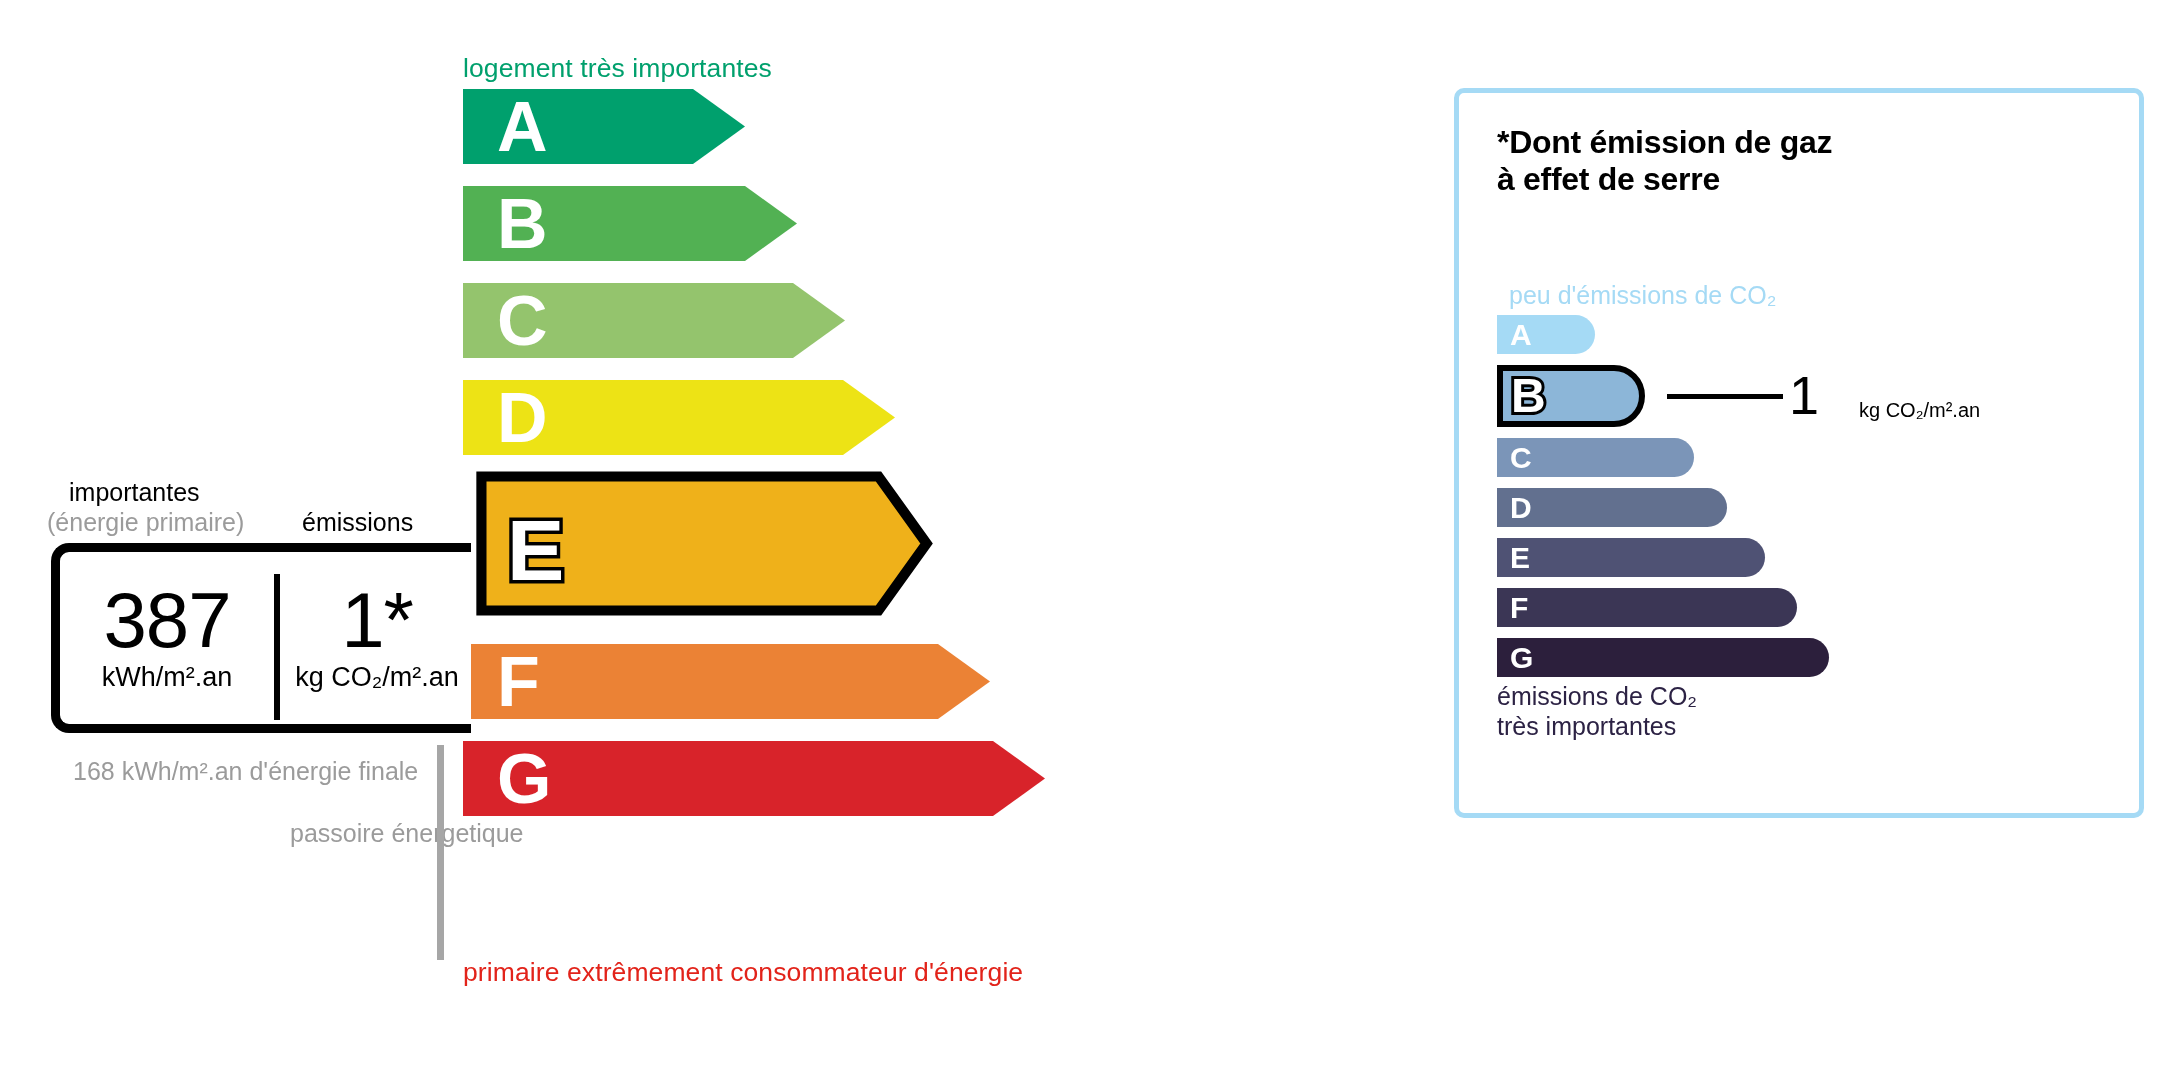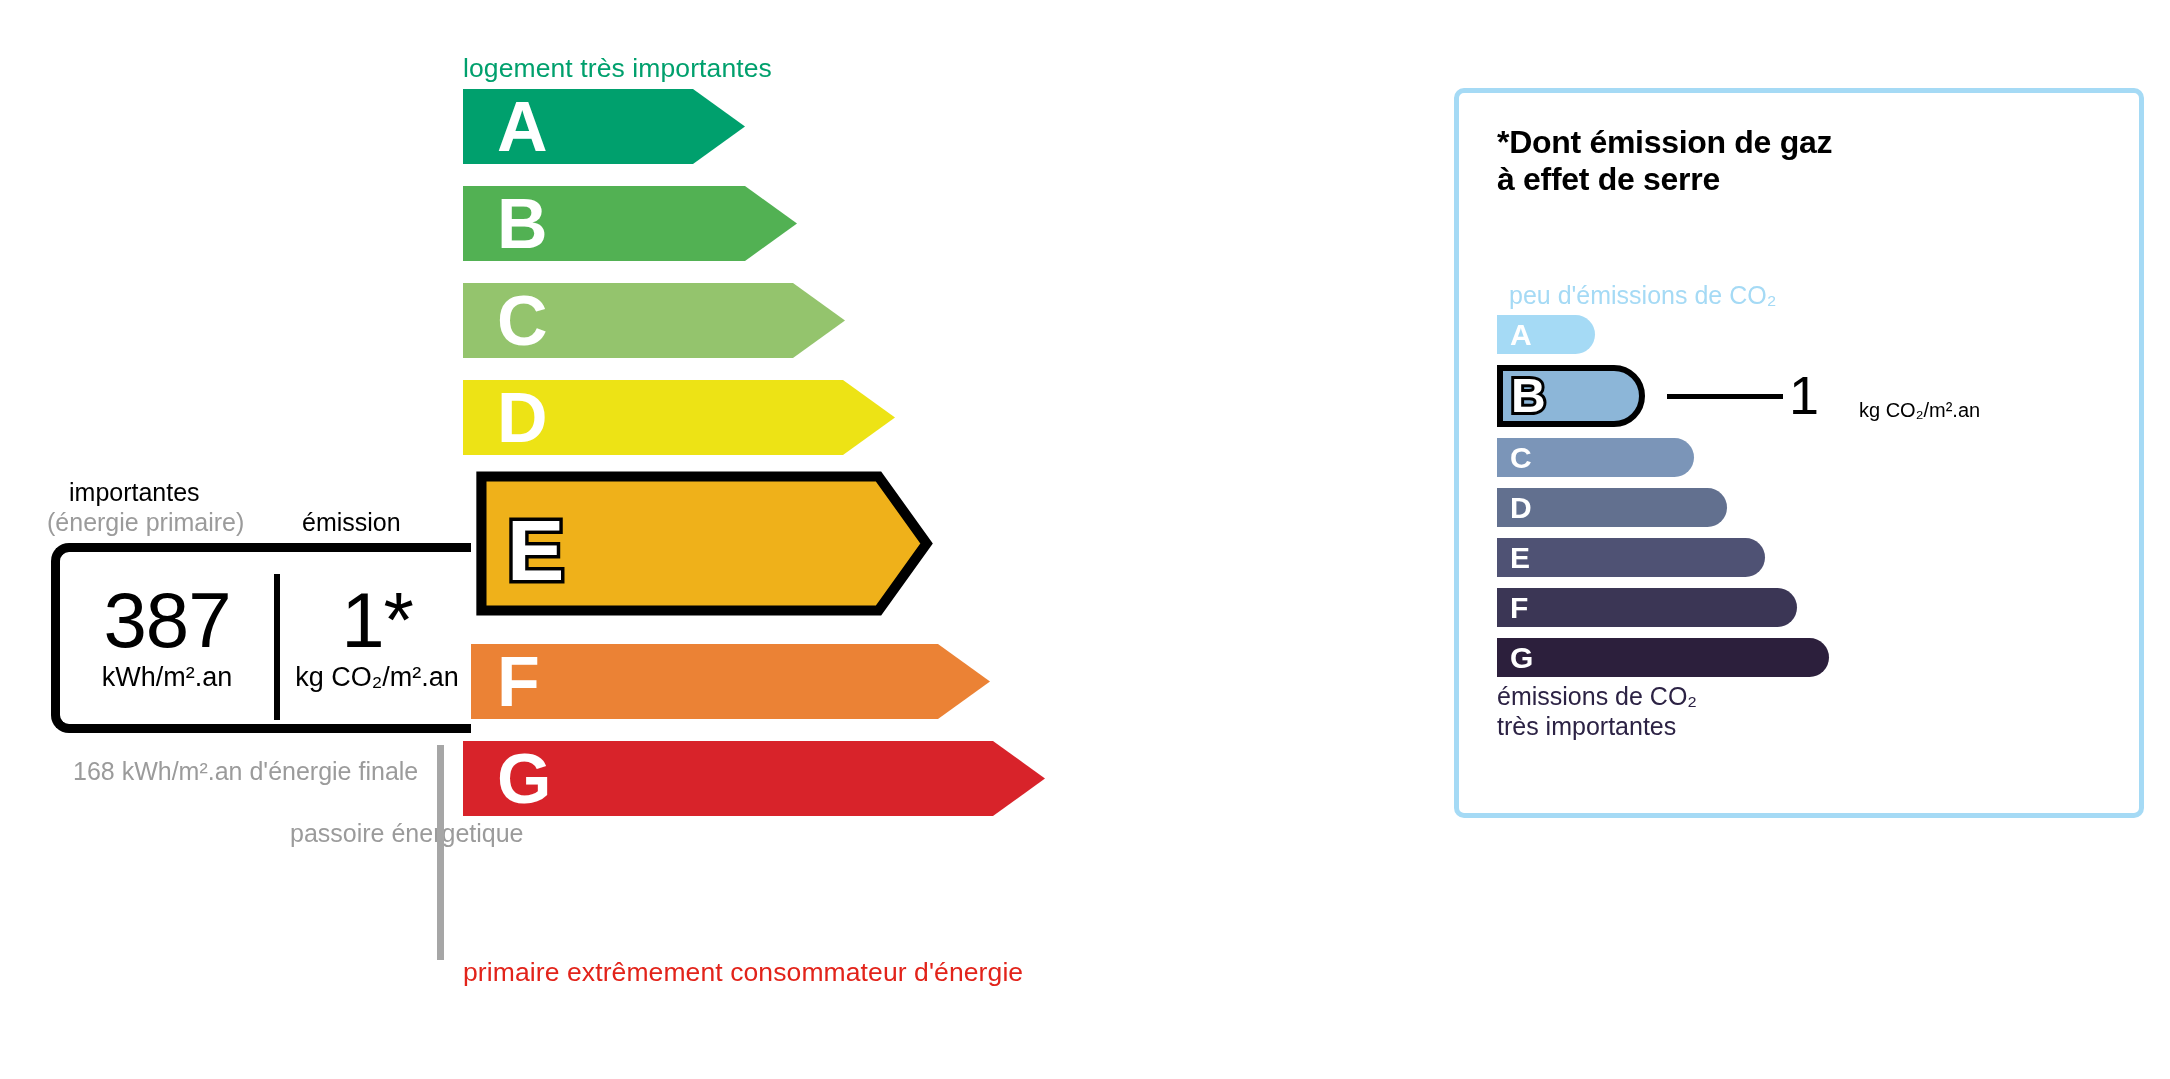--- a/index.html
+++ b/index.html
@@ -308,21 +308,21 @@
         <div class="band" style="top: 741px; height: 75px; width: 582px;">
           <svg width="582" height="75" viewBox="0 0 582 75" class="arrow">
             <polygon points="0,0 530,0 582,37.5 530,75 0,75" fill="#D8232A"></polygon>
           </svg>
           <span class="letter">G</span>
         </div>
       </div>
 
     <div class="hdr-label" id="hdr-conso">importantes</div>
     <div class="hdr-label" id="hdr-conso-sub">(énergie primaire)</div>
-    <div class="hdr-label" id="hdr-emis">émission</div>
+    <div class="hdr-label" id="hdr-emis">émissions</div>
 
     <div id="value-box">
       <div class="cell" id="cell-conso">
         <div class="big">387</div>
         <div class="unit">kWh/m².an</div>
       </div>
       <div id="vb-divider"></div>
       <div class="cell" id="cell-emis">
         <div class="big">1*</div>
         <div class="unit">kg CO₂/m².an</div>

